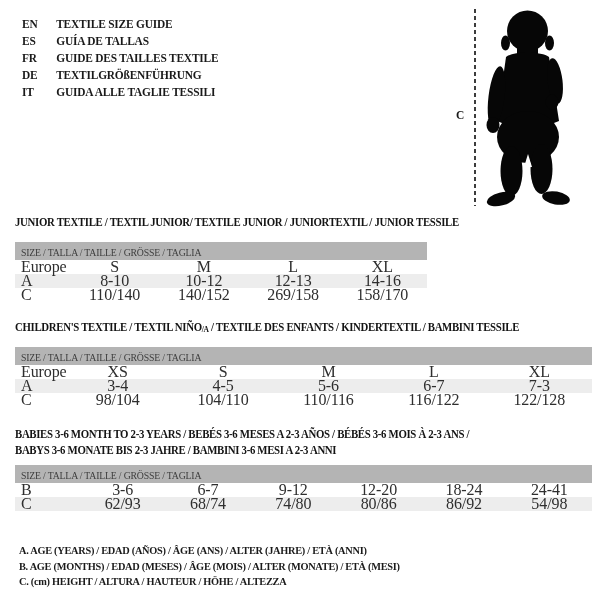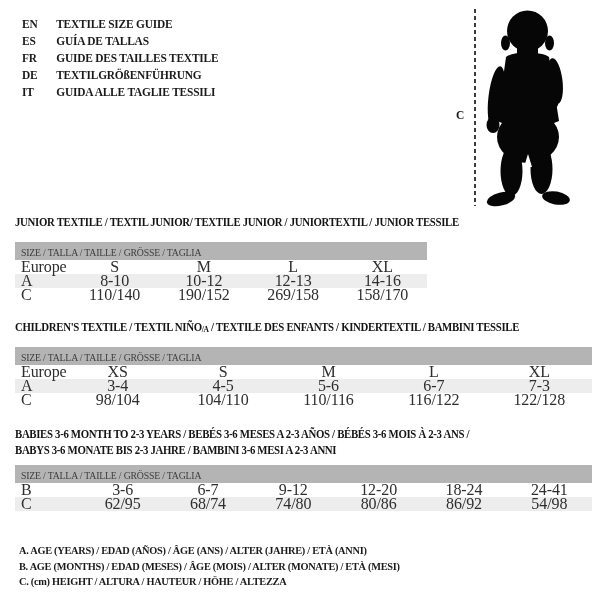--- a/index.html
+++ b/index.html
@@ -139,21 +139,21 @@
         <tr>
           <td class="rowlabel">A</td>
           <td>8-10</td>
           <td>10-12</td>
           <td>12-13</td>
           <td>14-16</td>
         </tr>
         <tr>
           <td class="rowlabel">C</td>
           <td>110/140</td>
-          <td>190/152</td>
+          <td>140/152</td>
           <td>269/158</td>
           <td>158/170</td>
         </tr>
       </tbody>
   </table>
 
   <div class="sec-title" style="top:321px">
     <span>CHILDREN'S TEXTILE / TEXTIL NIÑO</span><span class="subA">/A</span><span> / TEXTILE DES ENFANTS / KINDERTEXTIL / BAMBINI TESSILE</span>
   </div>
   <table class="size-table" style="top:347px; width:577px">
@@ -226,21 +226,21 @@
           <td class="rowlabel">B</td>
           <td>3-6</td>
           <td>6-7</td>
           <td>9-12</td>
           <td>12-20</td>
           <td>18-24</td>
           <td>24-41</td>
         </tr>
         <tr>
           <td class="rowlabel">C</td>
-          <td>62/95</td>
+          <td>62/93</td>
           <td>68/74</td>
           <td>74/80</td>
           <td>80/86</td>
           <td>86/92</td>
           <td>54/98</td>
         </tr>
       </tbody>
   </table>
 
   <div class="footnotes">

